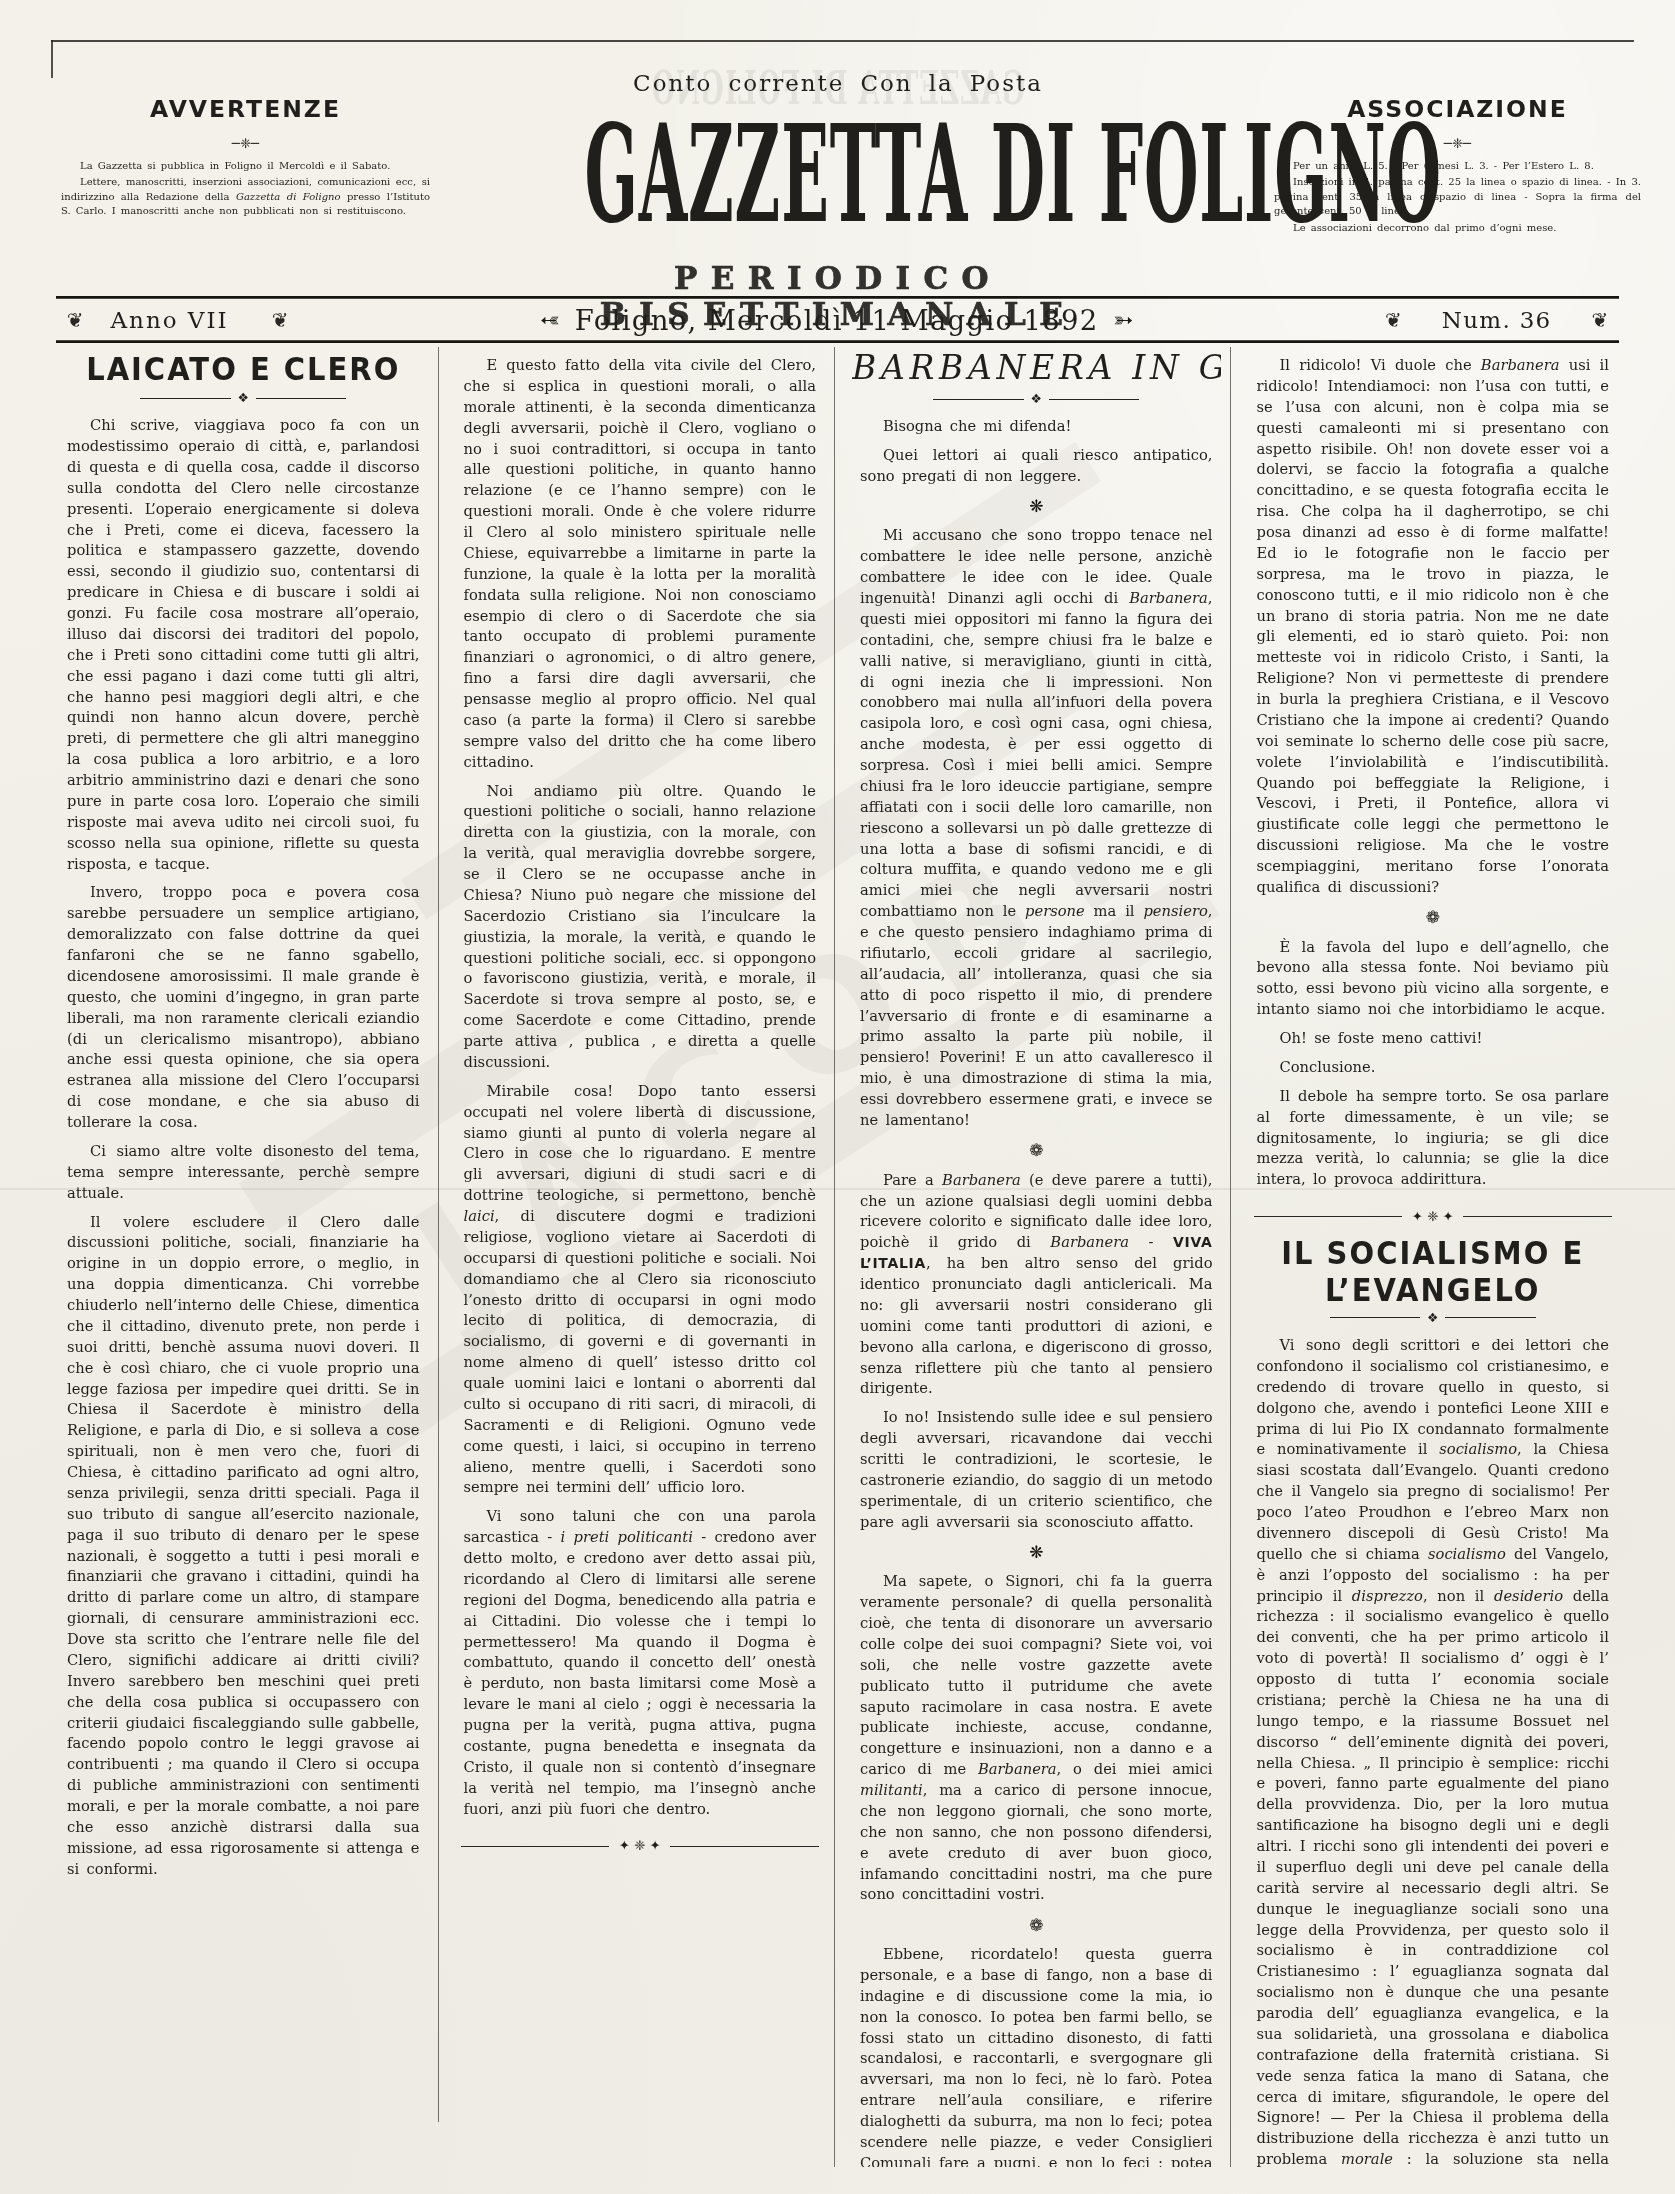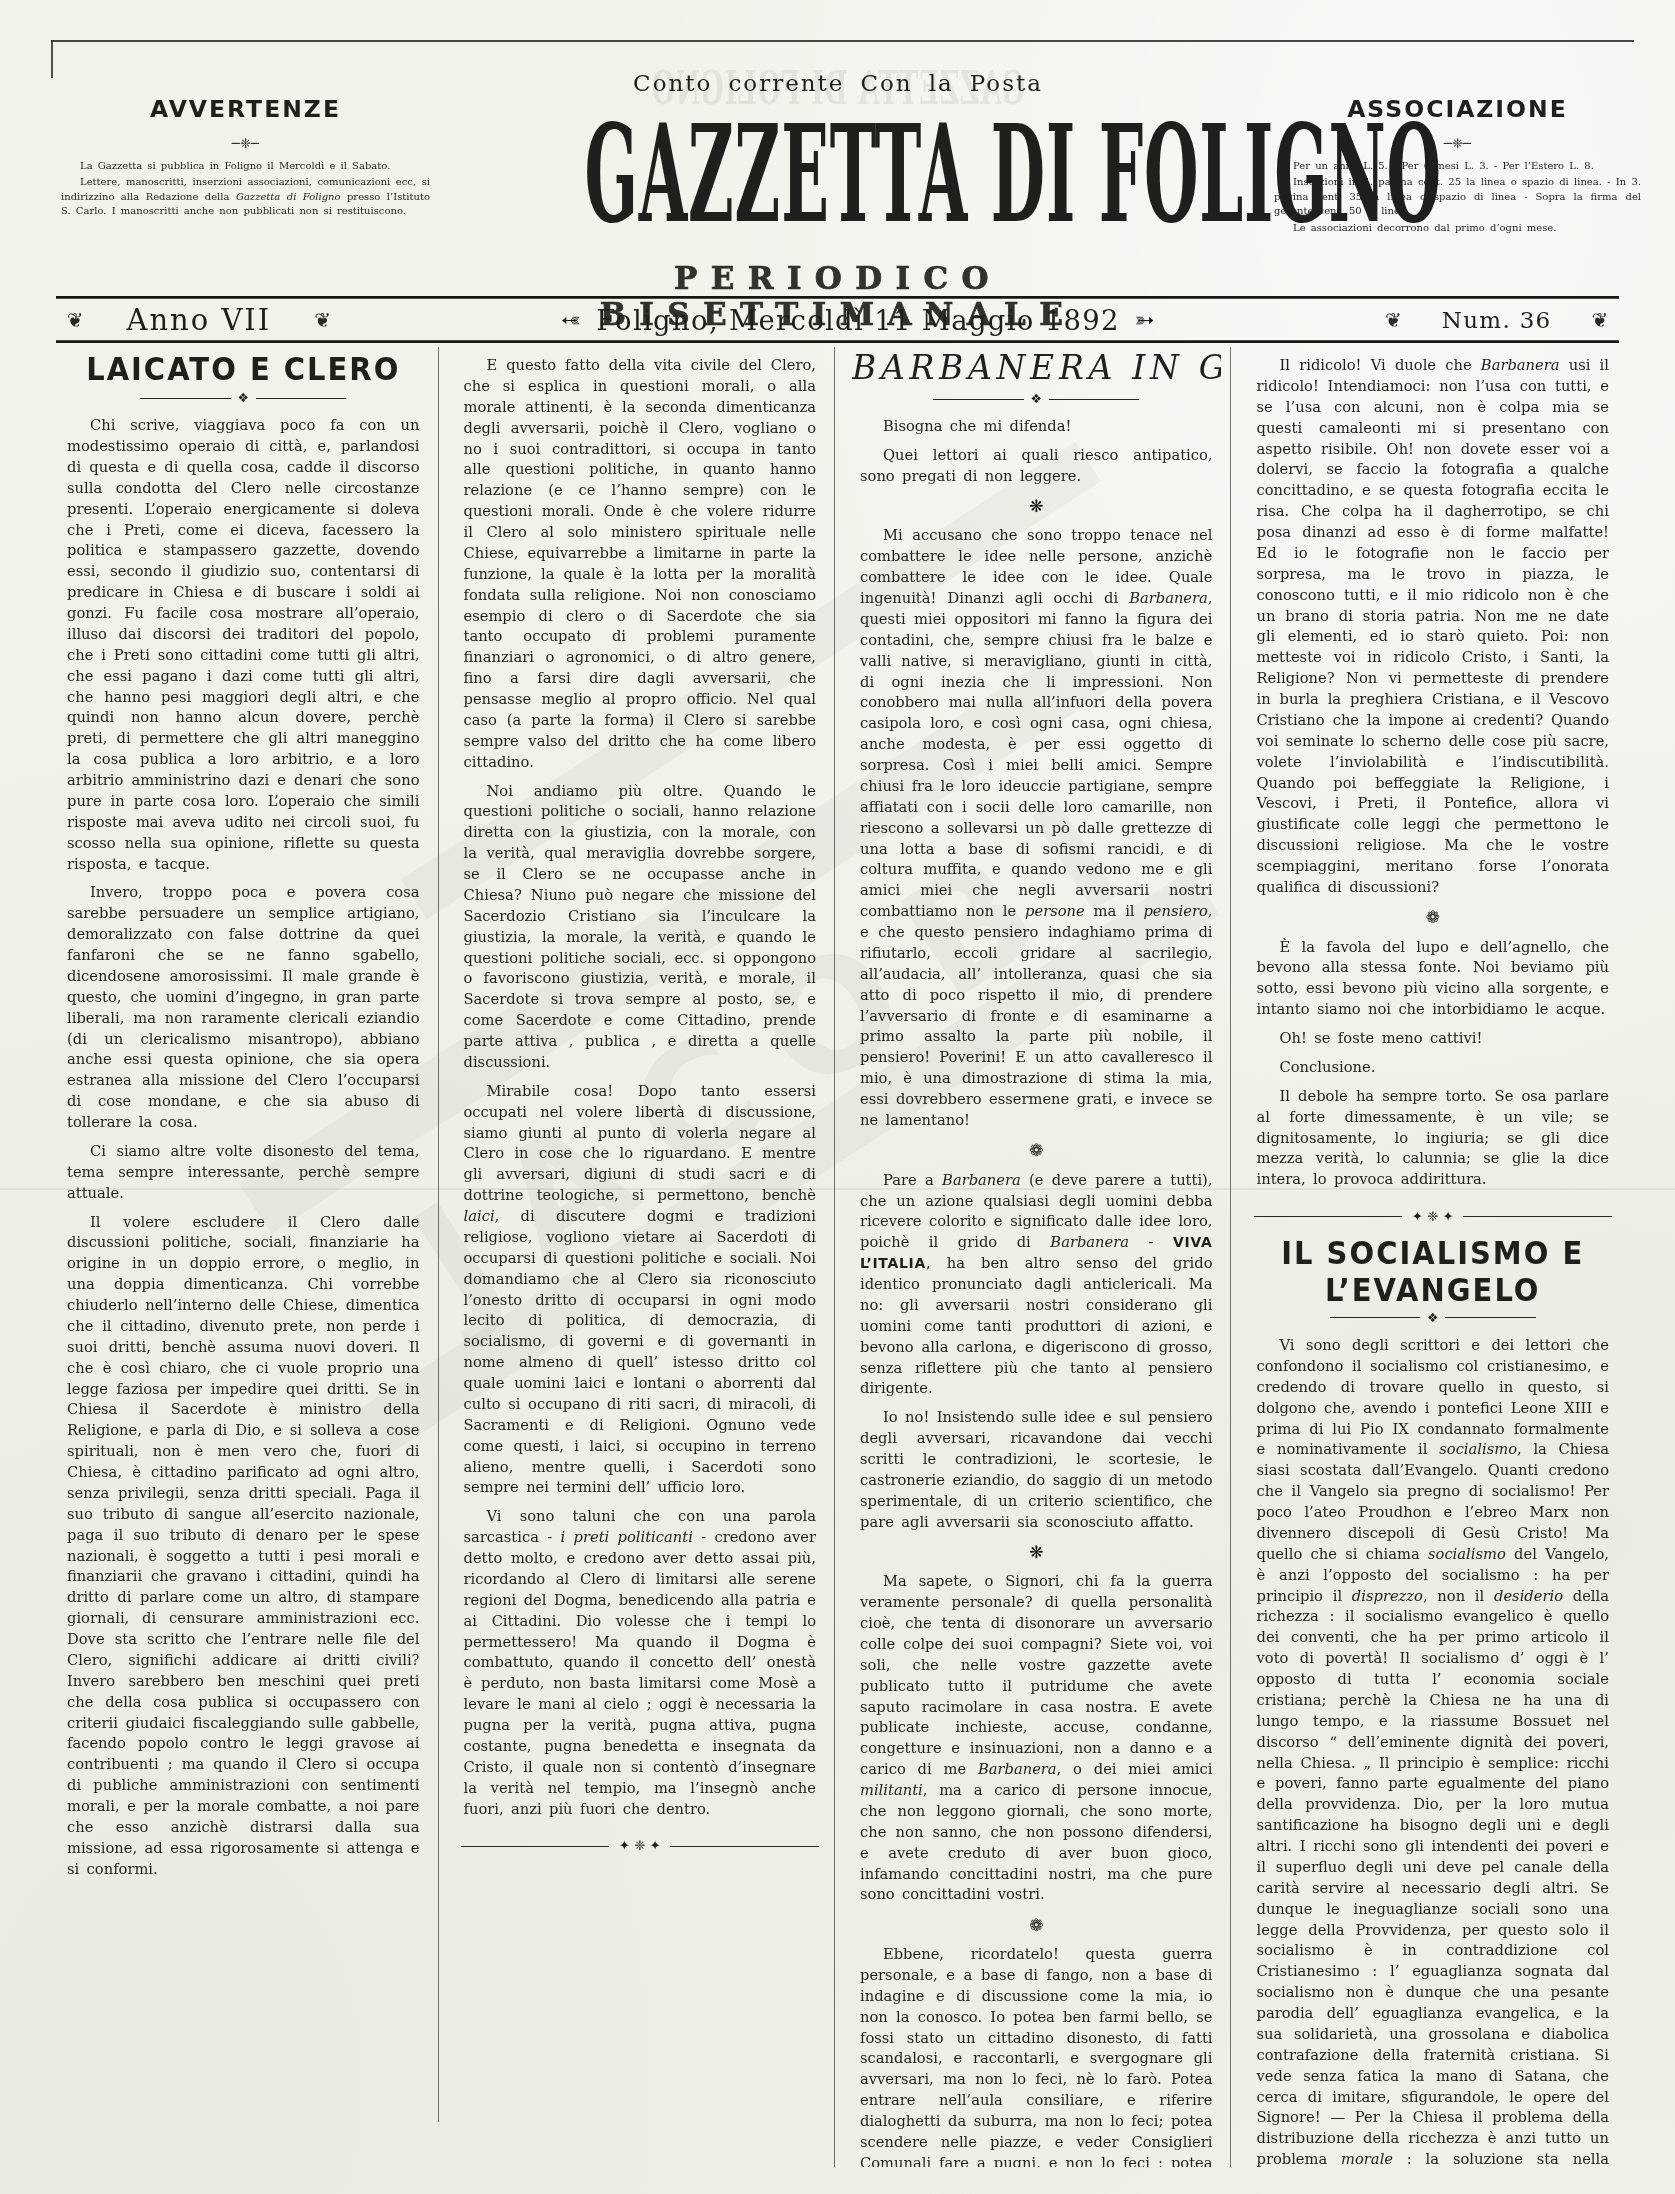--- a/index.html
+++ b/index.html
@@ -34,21 +34,21 @@
   .masthead{position:absolute;top:113px;left:429px;width:818px;text-align:center;}
   .mast-title{font-weight:bold;font-size:101px;line-height:1;white-space:nowrap;letter-spacing:1.3px;
               transform:scale(0.62,1.34);transform-origin:50% 20%;}
   .mast-sub{margin-top:46px;font-size:31px;font-weight:bold;letter-spacing:13.4px;color:#33312d;
             -webkit-text-stroke:0.7px #33312d;}
   
   .dateline{position:absolute;top:296px;left:56px;width:1563px;height:43px;display:flex;align-items:center;
             border-top:2.7px solid #17150f;border-bottom:2.7px solid #17150f;
             box-shadow:inset 0 4.7px 0 -4px #17150f, inset 0 -4.7px 0 -4px #17150f;}
   .dl-fleuron{font-size:20px;color:#2a2824;}
-  .dl-anno{font-size:29px;letter-spacing:2px;margin:0 43px 0 43px;}
+  .dl-anno{font-size:23px;letter-spacing:2px;margin:0 43px 0 27px;}
   .dl-spacer{flex:1;}
   .dl-arrow{font-size:24px;color:#1c1a15;}
   .dl-arrow.flip{transform:scaleX(-1);}
   .dl-date{font-size:27.5px;font-weight:normal;letter-spacing:1.3px;margin:0 14.7px;white-space:nowrap;}
   .dl-num{font-size:23px;letter-spacing:1.3px;margin:0 40px;}
   .dl-pad-l{margin-left:10.7px;} .dl-pad-r{margin-right:10.7px;}
   
   .cols{position:absolute;top:347px;left:59px;width:1558px;height:1820px;
         display:grid;grid-template-columns:repeat(4,1fr);column-gap:28px;}
   .col{overflow:hidden;}

